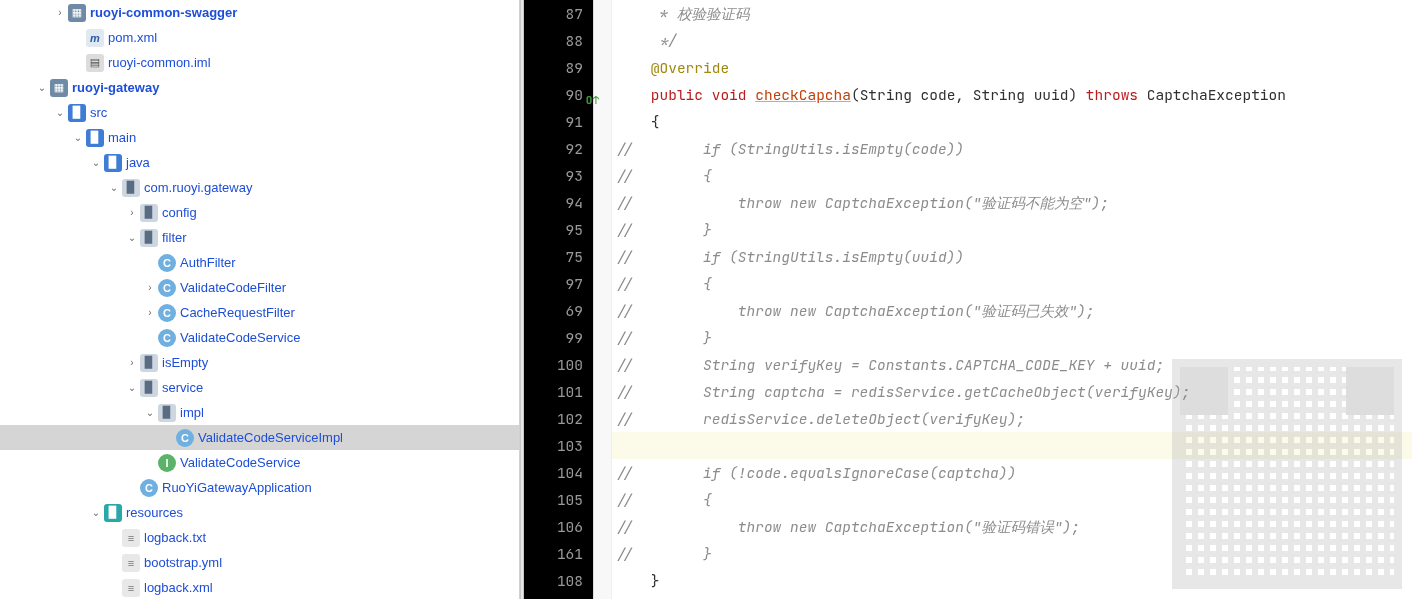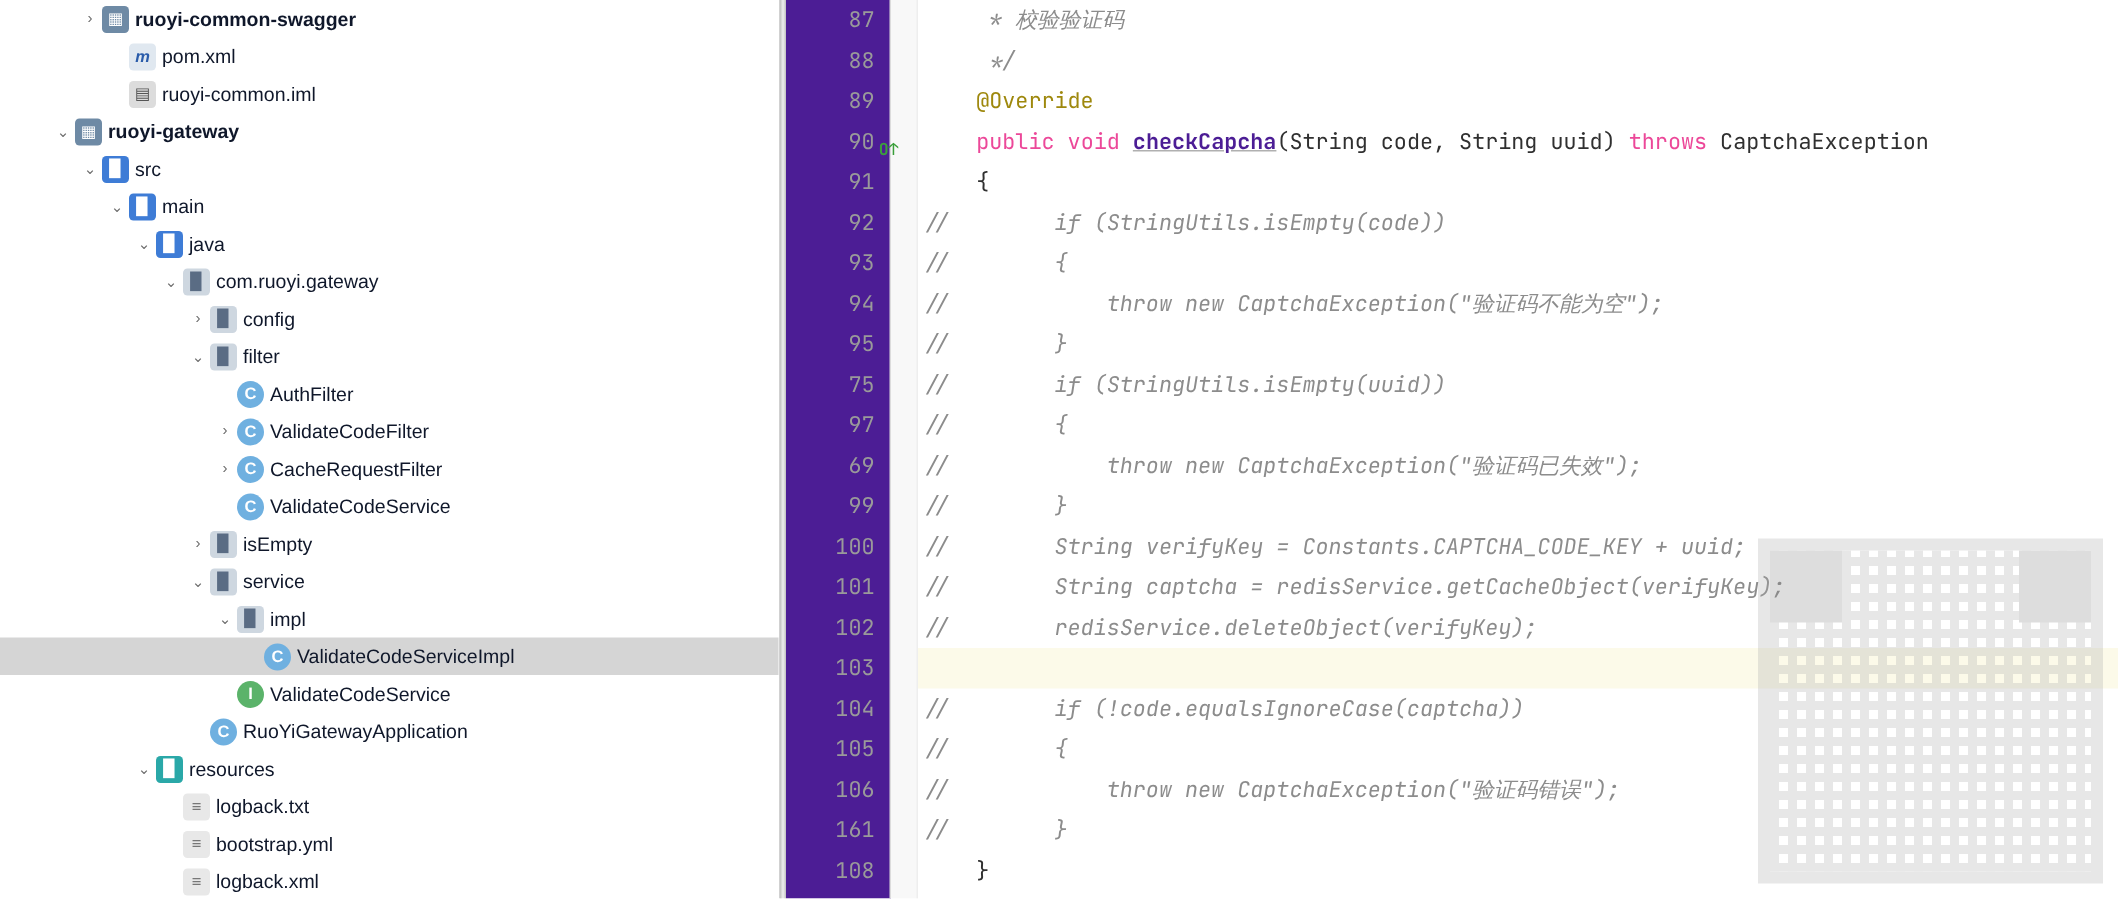--- a/index.html
+++ b/index.html
@@ -46,36 +46,36 @@
   .ficon.folder      { background:#ced7e0; color:#5a6c84; }
   .ficon.folder-blue { background:#3e7cd6; color:#fff; }
   .ficon.folder-teal { background:#2aa8a8; color:#fff; }
   .ficon.folder-mod  { background:#6e8aa5; color:#fff; }
   .ficon.class-c     { background:#6fb0e0; color:#fff; border-radius:50%; font-weight:bold;}
   .ficon.interface   { background:#5bb36a; color:#fff; border-radius:50%; font-weight:bold;}
   .ficon.maven       { background:#e0e8f0; color:#2a5caa; font-style:italic; font-weight:bold;}
   .ficon.iml         { background:#dcdcdc; color:#555;}
   .ficon.txt         { background:#e8e8e8; color:#777;}
   .ficon.yml         { background:#e8e8e8; color:#777;}
-  .label { color:#0f172a; }
+  .label { color:#1d4ed8; }
   .label.bold { font-weight: 600; }
   
   .divider { width: 4px; background:#e6e6e6; border-left:1px solid #c7c7c7; border-right:1px solid #c7c7c7;}
   .editor {
     flex: 1;
     display: flex;
     font-family: "JetBrains Mono","Consolas",monospace;
     font-size: 14.5px;
     line-height: 27px;
     background:#fff;
     position: relative;
   }
   .gutter {
     width: 70px;
-    background:#4c1d95;
+    background:#000000;
     color:#9a9a9a;
     text-align: right;
     padding-right: 10px;
     border-right:1px solid #dcdcdc;
     user-select:none;
   }
   .gutter .gline { height:27px; position:relative;}
   .gline .ovmark {
     position:absolute; right:-16px; top:6px;
     color:#3b9f3b; font-size:11px; font-weight:bold;
@@ -84,23 +84,23 @@
   .code {
     flex:1;
     padding-left: 0;
     white-space: pre;
     color:#303030;
     position:relative;
   }
   .code .cline { height:27px; padding-left:4px;}
   .code .cline.hl { background:#fcfae9; }
   .c-comment  { color:#8c8c8c; font-style:italic;}
-  .c-keyword  { color:#ec4899;text-align:right;}
+  .c-keyword  { color:#b91c1c;text-align:right;}
   .c-ann      { color:#9e880d;}
-  .c-ident    { color:#4c1d95;font-weight:bold;}
+  .c-ident    { color:#c2410c;}
   .c-ident.und { text-decoration: underline; text-decoration-color:#b0b0b0;}
   
   .qr {
     position:absolute;
     right:10px; bottom:10px;
     width:230px; height:230px;
     opacity:0.28;
     background:
       repeating-linear-gradient(0deg,#aaa 0 6px,transparent 6px 12px),
       repeating-linear-gradient(90deg,#aaa 0 6px,transparent 6px 12px);

